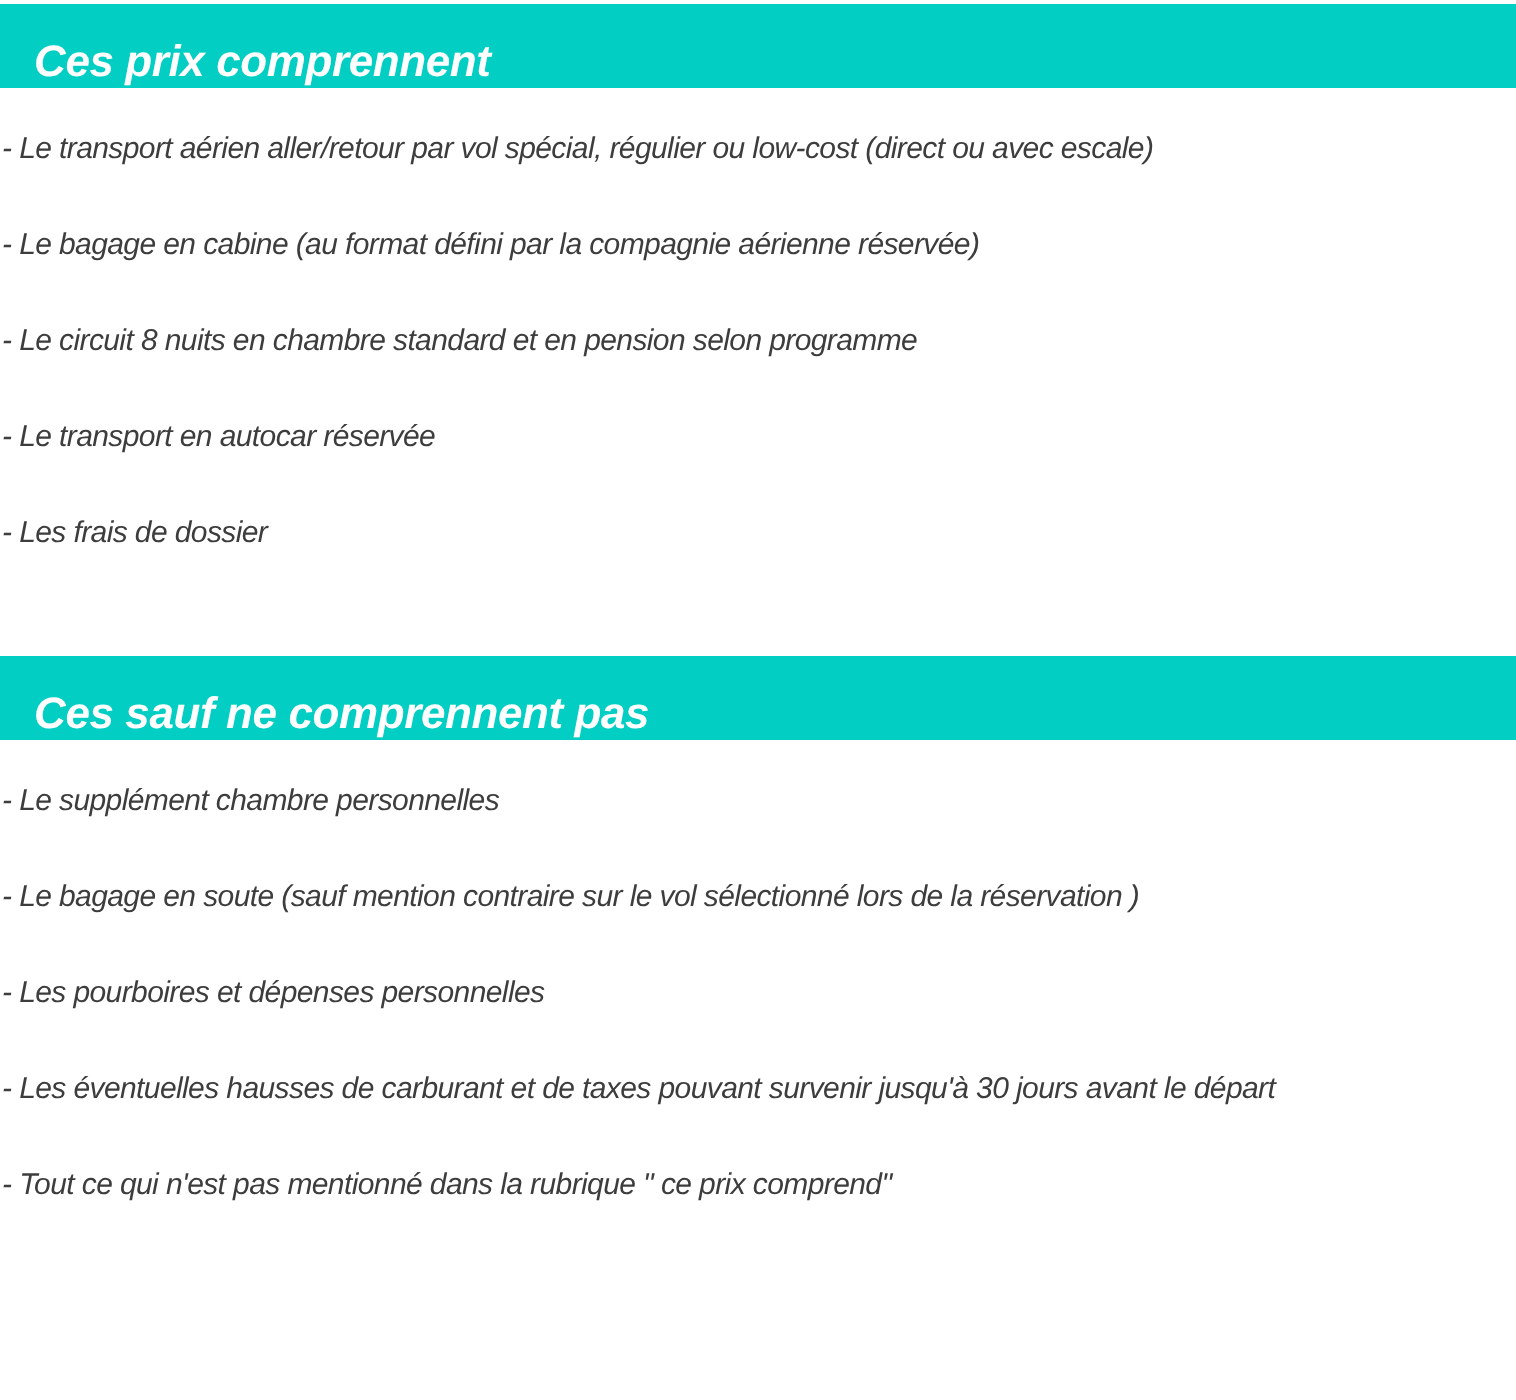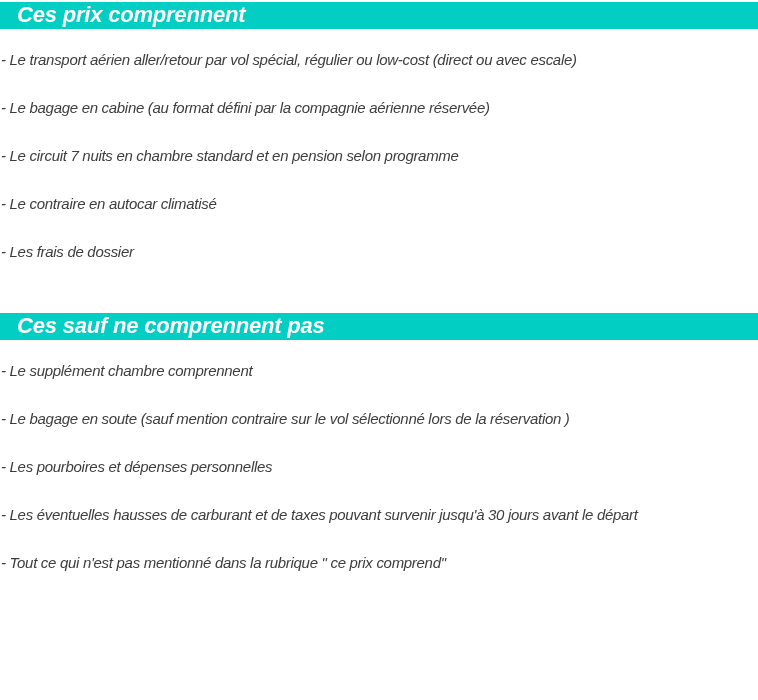--- a/index.html
+++ b/index.html
@@ -16,25 +16,25 @@
     font-family: "Liberation Sans", sans-serif;
   }
   .page {
     position: relative;
     width: 758px;
     height: 700px;
     background: var(--page-bg);
     overflow: hidden;
   }
   .section-header {
-    height: 27px;
+    height: 42px;
     width: 758px;
     background: var(--accent);
     display: flex;
-    align-items: flex-start;
+    align-items: flex-end;
     padding-left: 17px;
   }
   .section-header.first {
     margin-top: 2px;
   }
   .section-header.second {
     margin-top: 38px;
   }
   .section-title {
     color: var(--header-text);
@@ -64,32 +64,32 @@
 
 <div class="page">
 
   <div class="section">
     <div class="section-header first">
       <span class="section-title">Ces prix comprennent</span>
     </div>
     <div class="item-list">
       <div class="list-item">- Le transport aérien aller/retour par vol spécial, régulier ou low-cost (direct ou avec escale)</div>
       <div class="list-item">- Le bagage en cabine (au format défini par la compagnie aérienne réservée)</div>
-      <div class="list-item">- Le circuit 7 nuits en chambre standard et en pension selon programme</div>
-      <div class="list-item">- Le contraire en autocar climatisé</div>
+      <div class="list-item">- Le circuit 8 nuits en chambre standard et en pension selon programme</div>
+      <div class="list-item">- Le transport en autocar réservée</div>
       <div class="list-item">- Les frais de dossier</div>
     </div>
   </div>
 
   <div class="section">
     <div class="section-header second">
       <span class="section-title">Ces sauf ne comprennent pas</span>
     </div>
     <div class="item-list">
-      <div class="list-item">- Le supplément chambre comprennent</div>
+      <div class="list-item">- Le supplément chambre personnelles</div>
       <div class="list-item">- Le bagage en soute (sauf mention contraire sur le vol sélectionné lors de la réservation )</div>
       <div class="list-item">- Les pourboires et dépenses personnelles</div>
       <div class="list-item">- Les éventuelles hausses de carburant et de taxes pouvant survenir jusqu'à 30 jours avant le départ</div>
       <div class="list-item">- Tout ce qui n'est pas mentionné dans la rubrique " ce prix comprend"</div>
     </div>
   </div>
 
 </div>
 
 </body></html>

